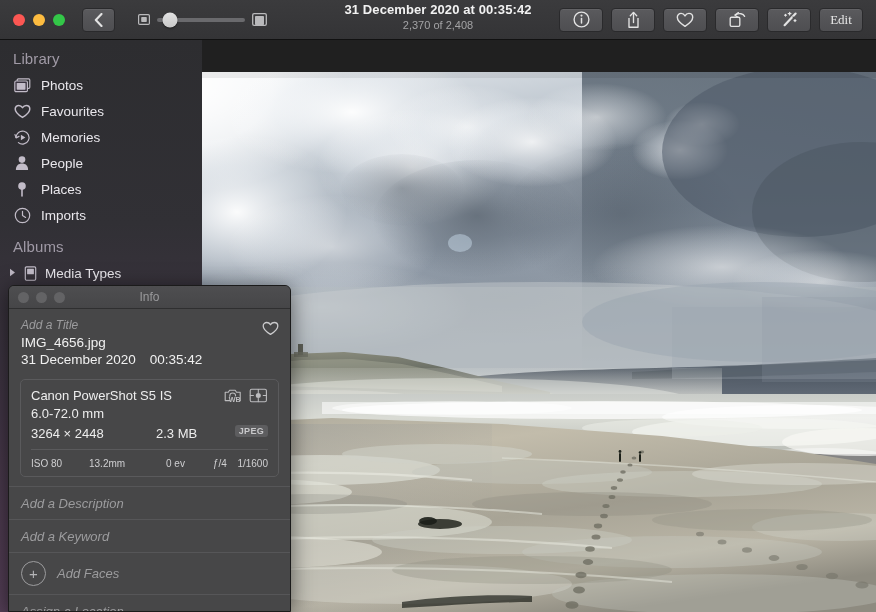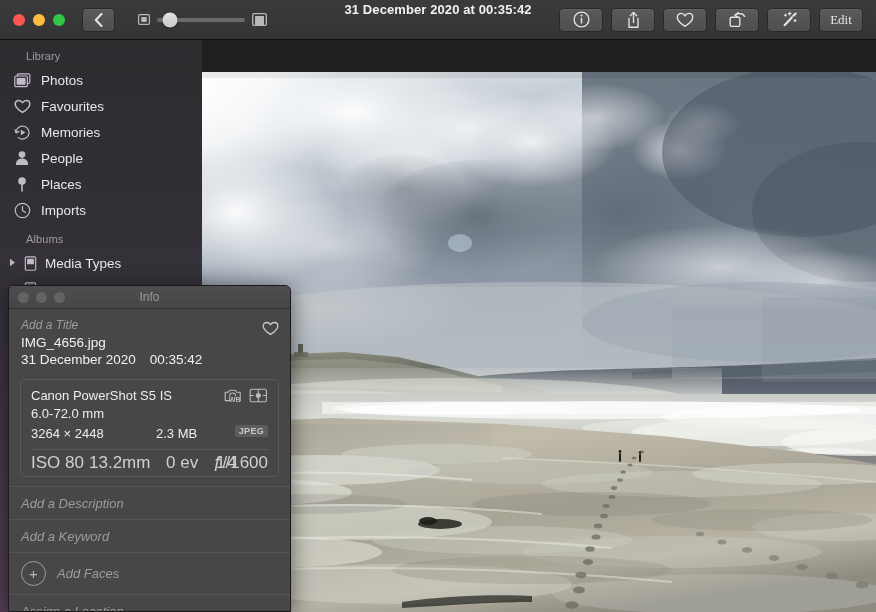--- a/index.html
+++ b/index.html
@@ -58,21 +58,21 @@
   #tb-right .tbtn { width:44px; }
   #edit-btn { width:52px; font-size:13px; font-weight:500; }
 
   
   #sidebar {
     position:absolute; left:0; top:40px; width:202px; height:572px;
     background:linear-gradient(to bottom,#2d2d30 0%,#313035 32%,#403544 62%,#4e3b50 85%,#553f57 100%);
     overflow:hidden;
   }
   .sb-section {
-    font-size:11px; color:#a09aa6; padding:10px 0 5px 26px; letter-spacing:.1px;
+    font-size:15px; color:#a09aa6; padding:10px 0 5px 13px; letter-spacing:.1px;
   }
   .sb-item {
     display:flex; align-items:center; height:26px; padding-left:13px; gap:10px;
     color:#e9e7ec; font-size:13.5px;
   }
   .sb-item .sb-ico { width:18px; height:18px; display:flex; align-items:center; justify-content:center; color:#c2bcc8; flex:none; }
   .disc { width:9px; flex:none; color:#bdb7c3; font-size:9px; line-height:1; margin-right:-3px; }
   .sb-item.sub { padding-left:9px; gap:6px; }
 
   
@@ -122,21 +122,21 @@
   #dims { position:absolute; left:0; }
   #filesize { position:absolute; left:125px; }
   #format-badge {
     position:absolute; right:0; top:1px;
     font-size:9px; font-weight:bold; color:#c8c8ca;
     background:#5d5d5f; border-radius:3px; padding:1px 4px; letter-spacing:.3px;
   }
   #exif-divider { border-top:1px solid #5a5a5c; margin-top:7px; }
   #exif-bottom {
     display:flex; height:26px; align-items:center;
-    font-size:17px; color:#cfcfd1; position:relative;text-align:center;
+    font-size:10px; color:#cfcfd1; position:relative;text-align:center;
   }
   #exif-bottom span { position:absolute; }
 
   .info-field {
     height:32px; display:flex; align-items:center; padding:16px 12px;
     border-top:1px solid #565658;
     font-size:13px; color:#9c9c9e; font-style:italic;
   }
   #faces-row { height:42px; gap:11px; }
   .plus-circle {
@@ -173,20 +173,21 @@
         <div class="slider-knob"></div>
       </div>
       <svg class="thumb-ico" width="15" height="13" viewBox="0 0 15 13">
         <rect x="0.7" y="0.7" width="13.6" height="11.6" rx="1.4" fill="none" stroke="#b9b9bb" stroke-width="1.3"></rect>
         <rect x="3" y="3" width="9" height="9" rx="0.8" fill="#b9b9bb"></rect>
       </svg>
     </div>
 
     <div id="title-block">
       <div id="win-title">31 December 2020 at 00:35:42</div>
+      <div id="win-subtitle">2,370 of 2,408</div>
     </div>
 
     <div id="tb-right">
 
       <div class="tbtn">
         <svg width="17" height="17" viewBox="0 0 17 17">
           <circle cx="8.5" cy="8.5" r="7.4" fill="none" stroke="#e3e3e3" stroke-width="1.35"></circle>
           <circle cx="8.5" cy="4.6" r="1.05" fill="#e3e3e3"></circle>
           <rect x="7.75" y="6.8" width="1.5" height="6" rx="0.7" fill="#e3e3e3"></rect>
         </svg>

